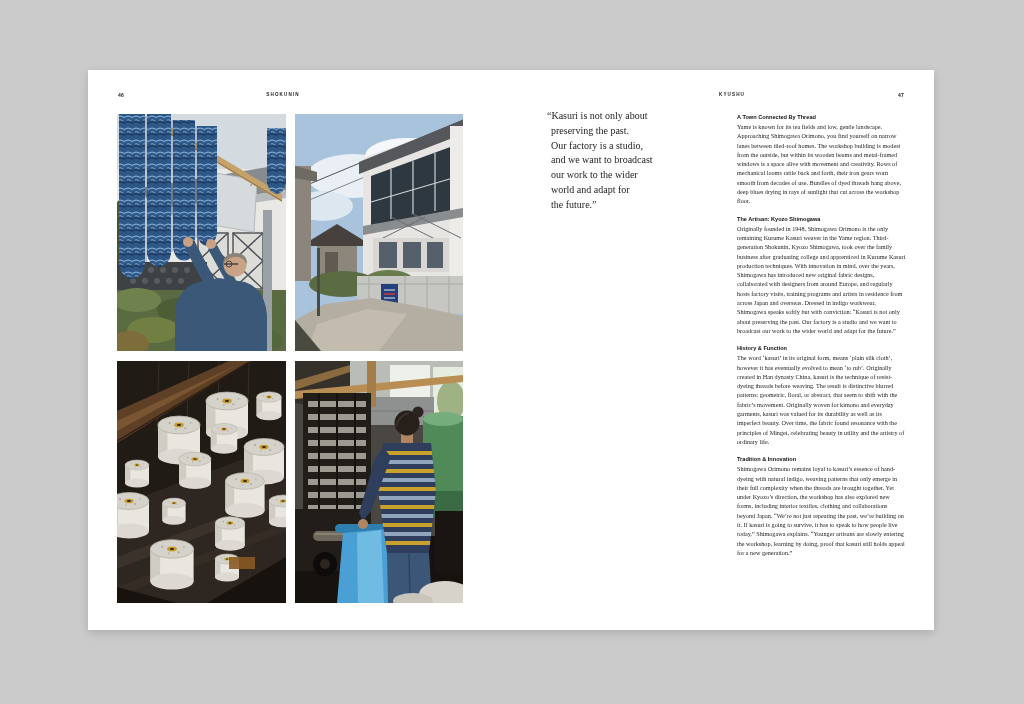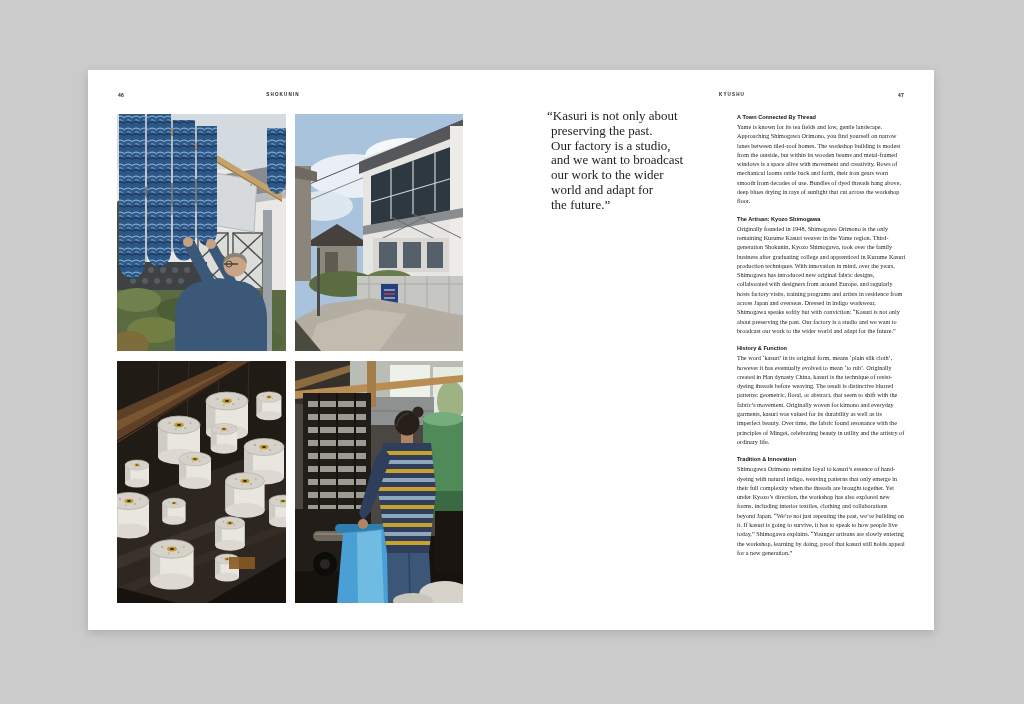--- a/index.html
+++ b/index.html
@@ -15,21 +15,21 @@
                 letter-spacing:1.1px;text-align:center;width:110px;}
   .running-head-left{left:140px;}
   .running-head-right{left:589px;}
   .photo{position:absolute;margin:0;padding:0;line-height:0;}
   .photo svg{display:block;}
   .photo-1{left:29px;top:44px;}
   .photo-2{left:207px;top:44px;}
   .photo-3{left:29px;top:291px;}
   .photo-4{left:207px;top:291px;}
   .pull-quote{position:absolute;left:459px;top:39px;width:160px;
-              font-family:"Liberation Serif",serif;font-size:13px;line-height:14.8px;
+              font-family:"Liberation Serif",serif;font-size:10px;line-height:14.8px;
               color:#1d1d1d;white-space:pre-line;text-indent:-4px;padding-left:4px;margin:0;}
   .article{position:absolute;left:649px;top:44px;width:169px;}
   .article section{margin:0 0 10px 0;}
   .article h3{margin:0 0 2px 0;font-size:5.6px;font-weight:700;color:#111;
               font-family:"Liberation Sans",sans-serif;letter-spacing:0;}
   .article p{margin:0;font-size:6.2px;line-height:9.3px;color:#242424;
              font-family:"Liberation Serif",serif;text-align:left;}
 </style>
 </head>
 <body>

